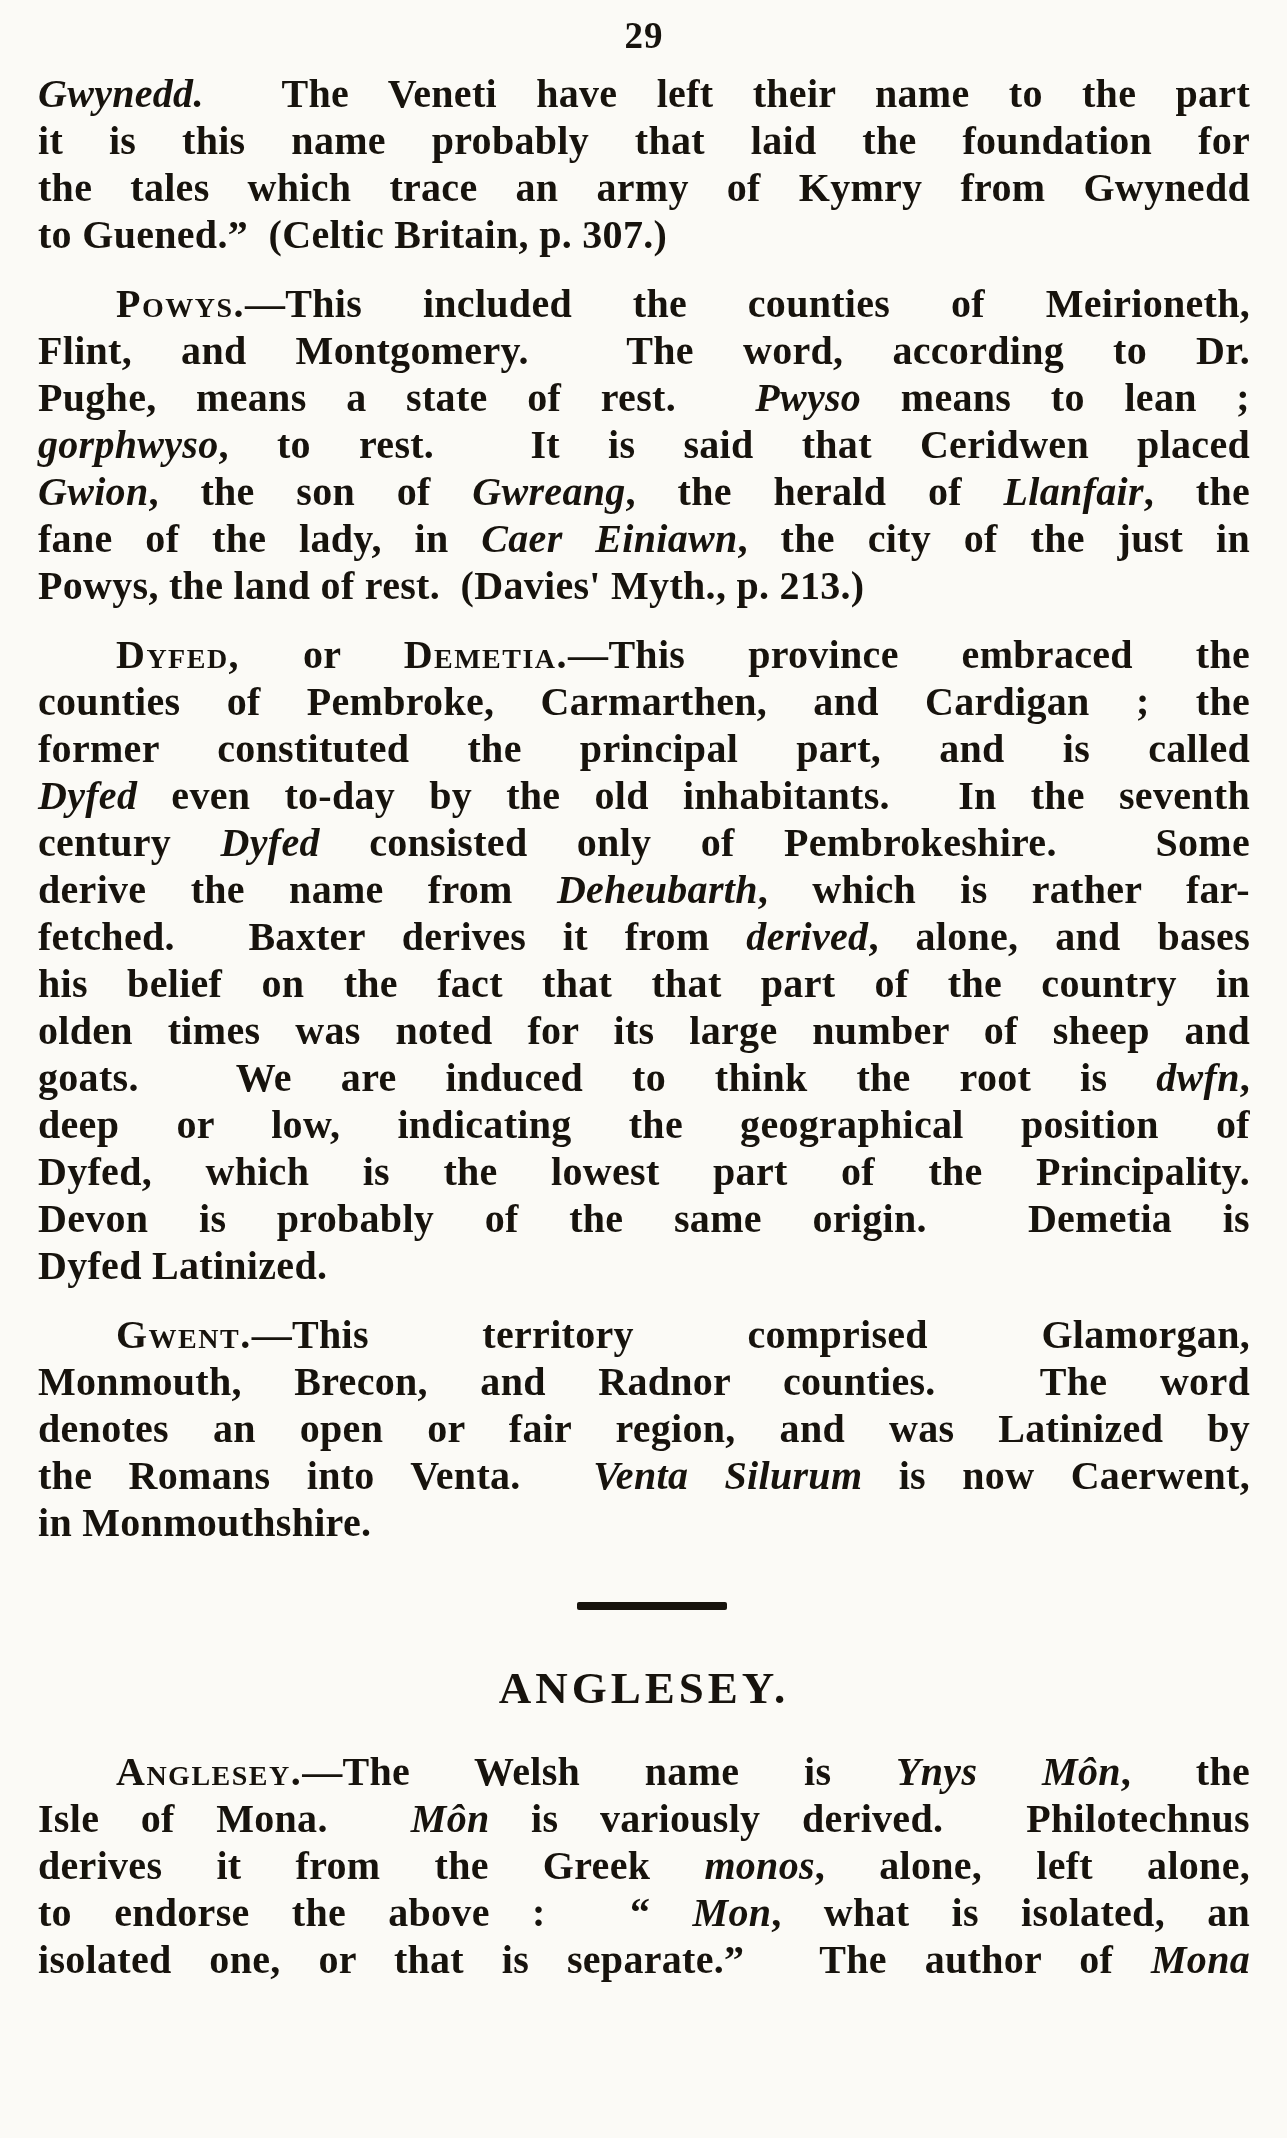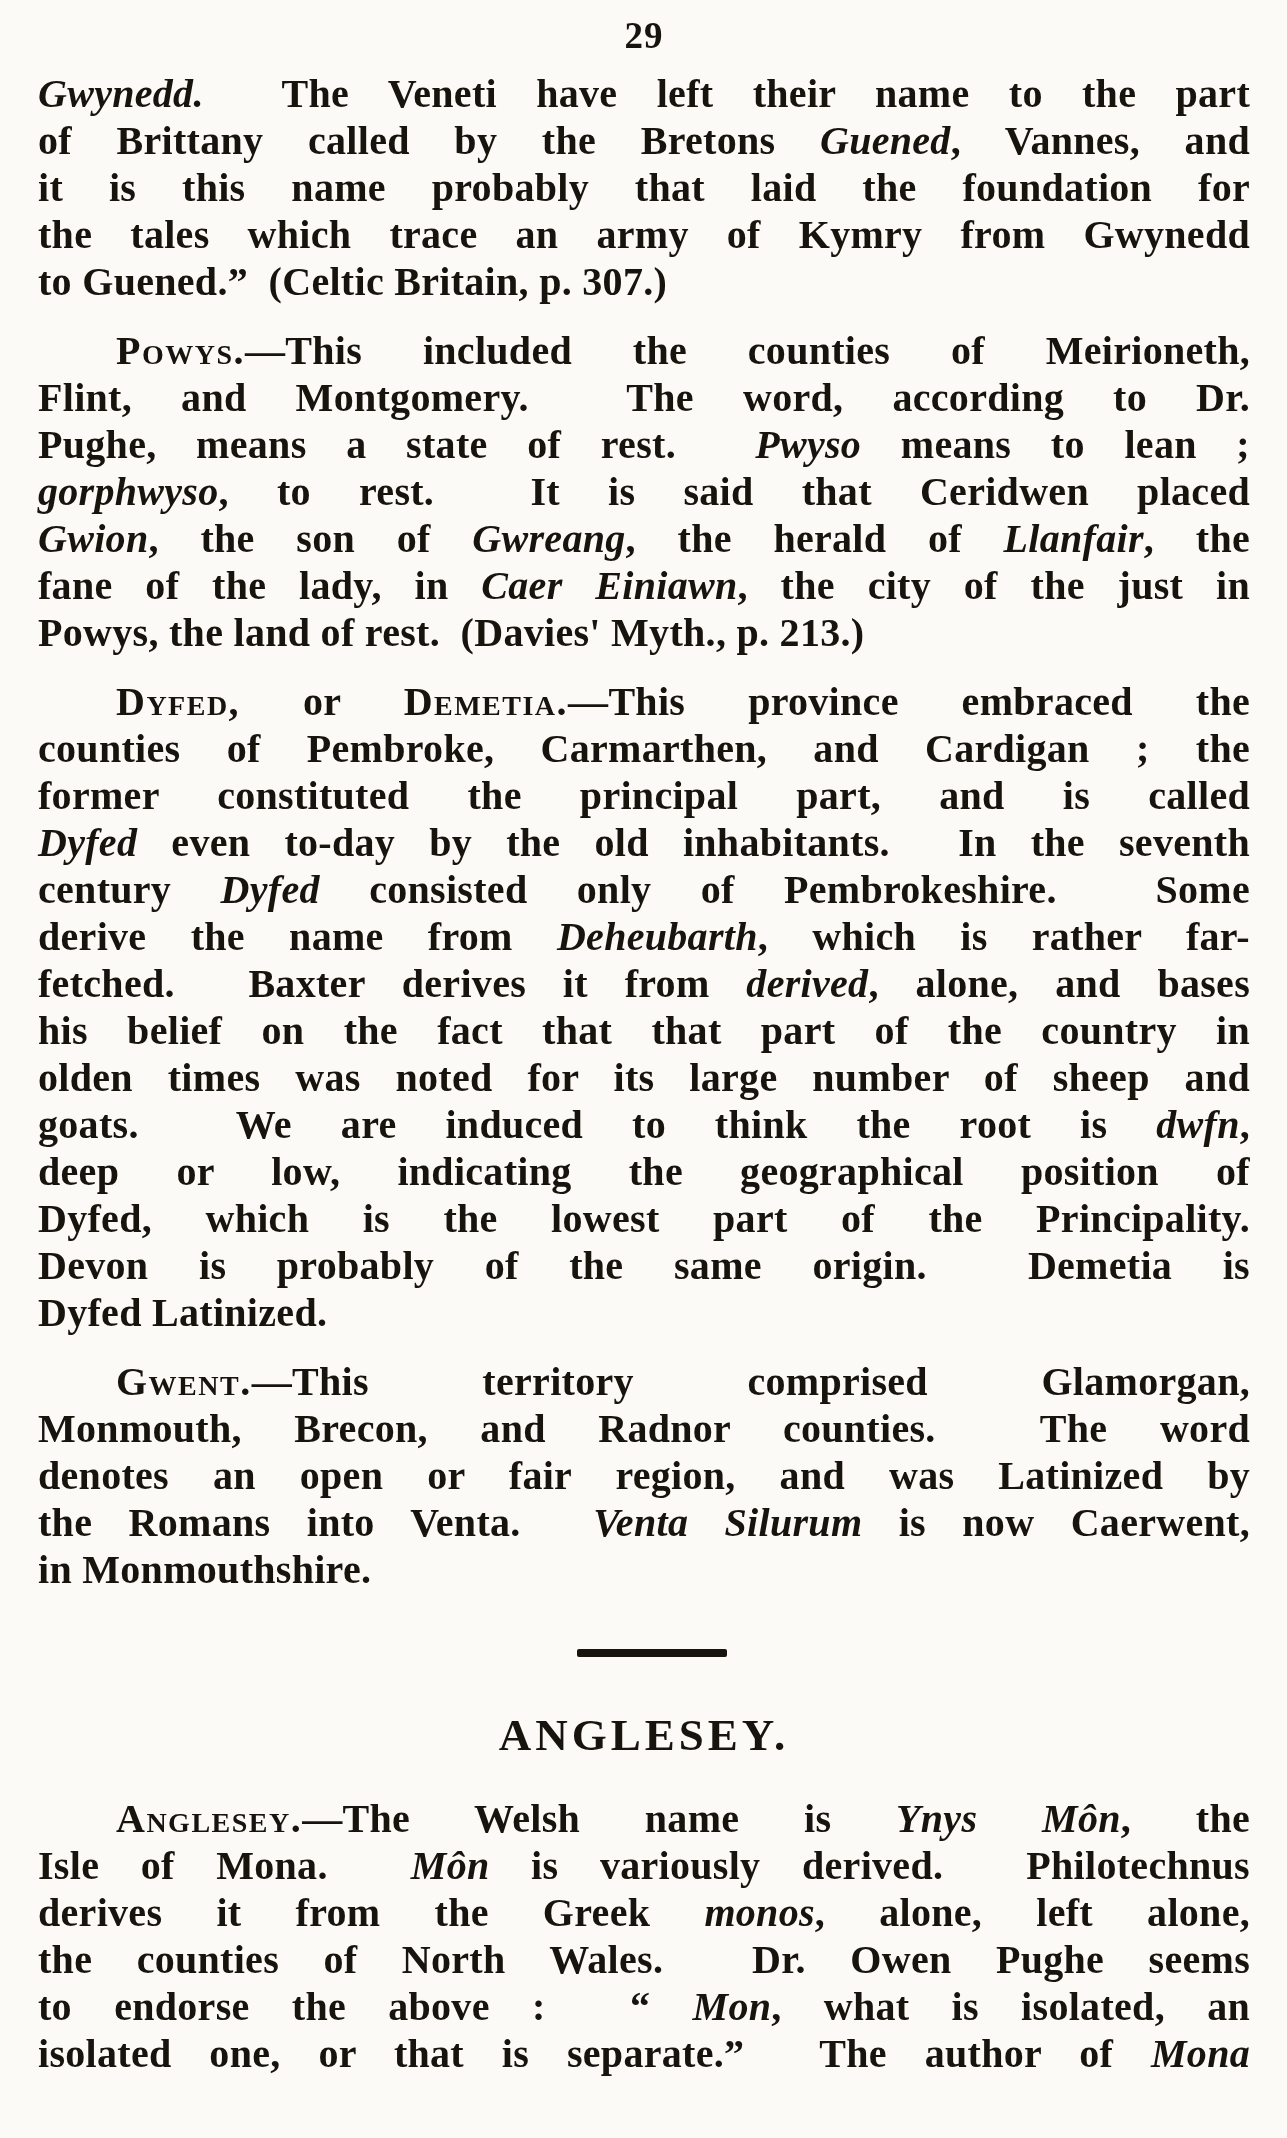--- a/index.html
+++ b/index.html
@@ -57,21 +57,20 @@
 </head>
 <body>
 
 <div class="page">
   <div class="pagenum">29</div>
 
   <div class="textblock">
     <div>
         <div class="para">
           <div class="line"><span class="i">Gwynedd.</span><span>&nbsp; The Veneti have left their name to the part</span></div>
-          <div class="line"><span>of Brittany called by the Bretons </span><span class="i">Guened</span><span>, Vannes, and</span></div>
           <div class="line"><span>it is this name probably that laid the foundation for</span></div>
           <div class="line"><span>the tales which trace an army of Kymry from Gwynedd</span></div>
           <div class="line last"><span>to Guened.”&nbsp; (Celtic Britain, p. 307.)</span></div>
         </div>
         <div class="para">
           <div class="line indent"><span class="sc">Powys.</span><span>—This included the counties of Meirioneth,</span></div>
           <div class="line"><span>Flint, and Montgomery.&nbsp; The word, according to Dr.</span></div>
           <div class="line"><span>Pughe, means a state of rest.&nbsp; </span><span class="i">Pwyso</span><span> means to lean ;</span></div>
           <div class="line"><span class="i">gorphwyso</span><span>, to rest.&nbsp; It is said that Ceridwen placed</span></div>
           <div class="line"><span class="i">Gwion</span><span>, the son of </span><span class="i">Gwreang</span><span>, the herald of </span><span class="i">Llanfair</span><span>, the</span></div>
@@ -107,19 +106,18 @@
       <span class="divider"></span>
     </div>
 
     <div class="heading">ANGLESEY.</div>
 
     <div>
         <div class="para">
           <div class="line indent"><span class="sc">Anglesey.</span><span>—The Welsh name is </span><span class="i">Ynys Môn</span><span>, the</span></div>
           <div class="line"><span>Isle of Mona.&nbsp; </span><span class="i">Môn</span><span> is variously derived.&nbsp; Philotechnus</span></div>
           <div class="line"><span>derives it from the Greek </span><span class="i">monos</span><span>, alone, left alone,</span></div>
-          <div class="line"><span>the counties of North Wales.&nbsp; Dr. Owen Pughe seems</span></div>
           <div class="line"><span>to endorse the above :&nbsp; “ </span><span class="i">Mon</span><span>, what is isolated, an</span></div>
           <div class="line"><span>isolated one, or that is separate.”&nbsp; The author of </span><span class="i">Mona</span></div>
         </div>
       </div>
   </div>
 </div>
 
 </body></html>

